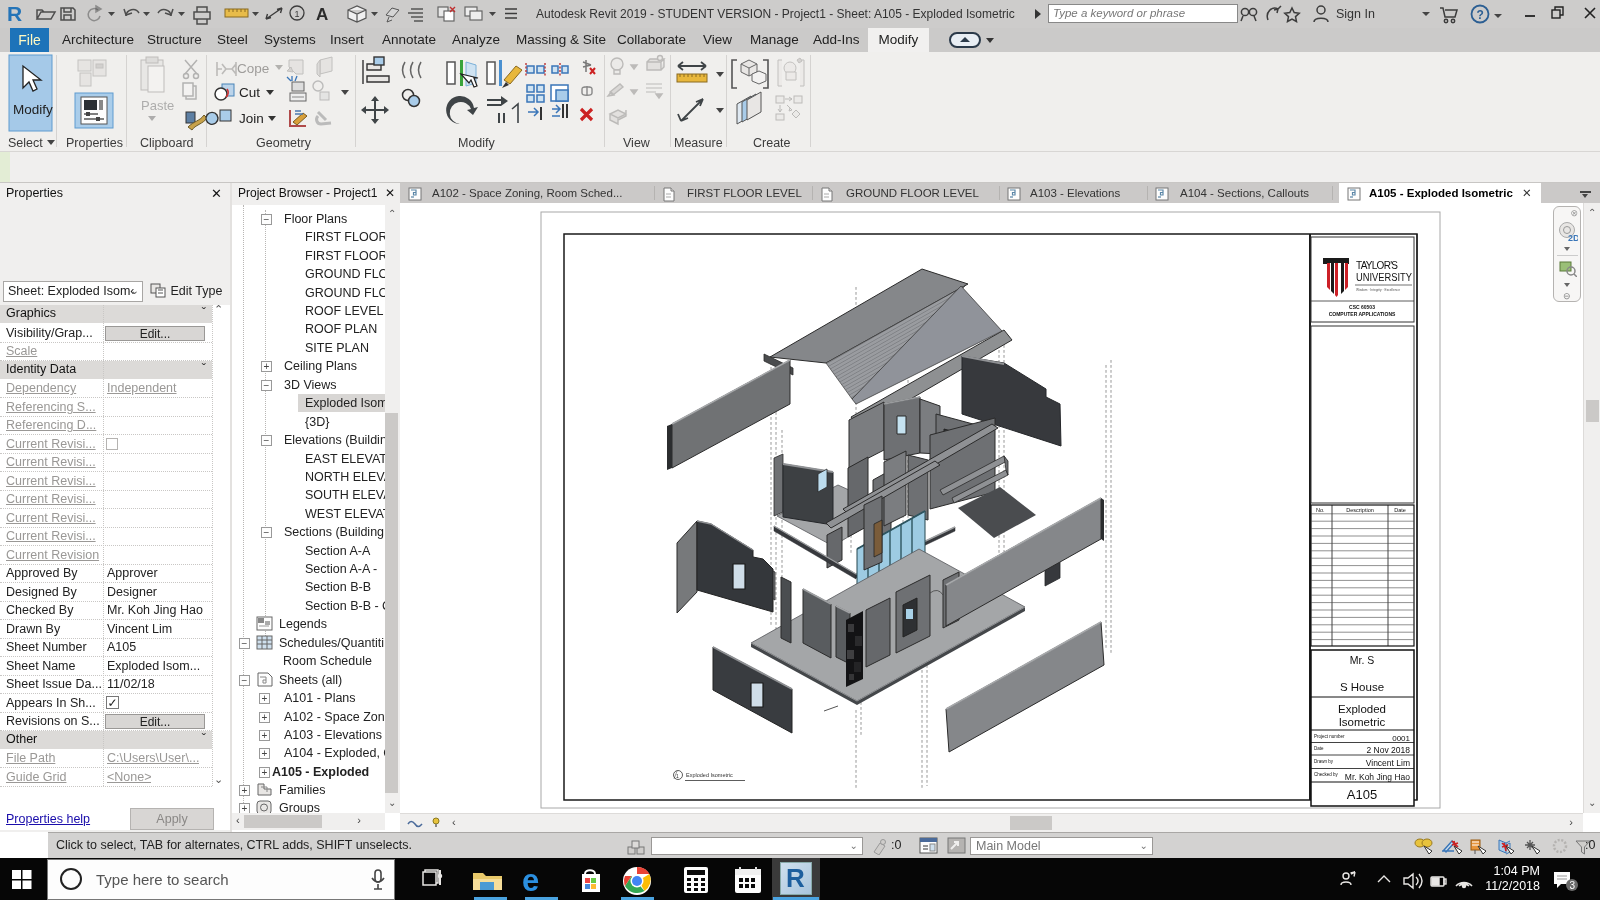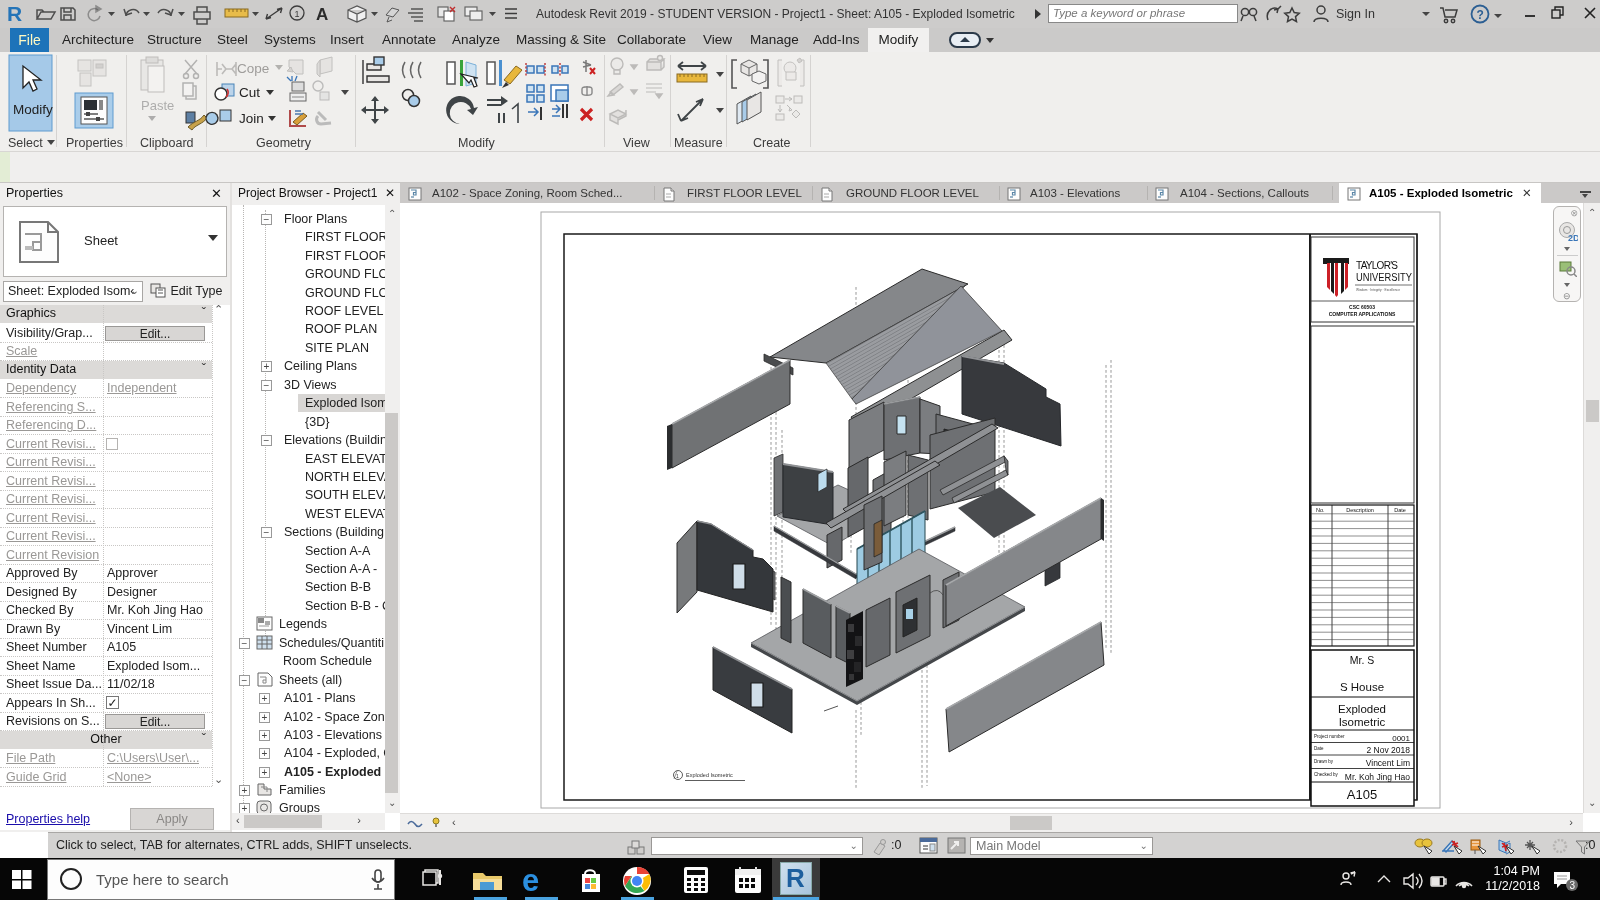--- a/index.html
+++ b/index.html
@@ -343,34 +343,20 @@
           </g>
         </g>
       <text x="753" y="95" font-size="12.5" fill="#3b3b3b">Create</text>
     </svg>
   </div>
   <div class="abs" id="optionsbar">
       <div class="abs" style="left:0;top:0;width:10px;height:30px;background:#e3edd5;"></div>
     </div>
   <div class="abs" id="props">
     <div class="phead">Properties<span style="position:absolute;right:8px;top:3px;color:#111;font-size:13px;">✕</span></div>
-    <div class="abs" style="left:3px;top:23px;width:224px;height:71px;background:#fff;border:1px solid #b5b3b1;">
-      <div class="abs" style="left:4px;top:3px;width:62px;height:64px;background:#fff;">
-        <svg width="62" height="64" viewBox="0 0 62 64">
-            <g stroke="#777" stroke-width="2" fill="#fdfdfd">
-              <path d="M12 12 h28 l10 10 v30 h-38 z"></path>
-              <path d="M40 12 l0 10 l10 0" fill="none"></path>
-              <path d="M17 24 h16 v16 h-8 v-8 h8" fill="none" stroke="#999"></path>
-              <rect x="17" y="36" width="8" height="4" fill="#bbb" stroke="none"></rect>
-            </g>
-          </svg>
-      </div>
-      <div class="abs" style="left:80px;top:26px;font-size:13px;color:#222;">Sheet</div>
-      <div class="abs" style="right:8px;top:28px;width:0;height:0;border-top:6px solid #333;border-left:5px solid transparent;border-right:5px solid transparent;"></div>
-    </div>
     <div class="abs" style="left:3px;top:98px;width:140px;height:21px;background:#fff;border:1px solid #a8a6a4;font-size:12.5px;color:#222;padding:2px 4px;">Sheet: Exploded Isom‹<span style="position:absolute;right:3px;top:3px;color:#555;font-size:10px;">⌄</span></div>
     <div class="abs" style="left:150px;top:99px;width:78px;height:20px;font-size:12.5px;color:#222;">
       <svg width="17" height="16" viewBox="0 0 17 16" style="vertical-align:-3px;">
           <g stroke="#555" fill="#e8e6e4">
             <rect x="1" y="2" width="9" height="9"></rect>
             <rect x="6" y="6" width="9" height="9" fill="#fff"></rect>
             <path d="M8 8 h5 m-5 3 h5" stroke-width="1"></path>
           </g>
         </svg>
       Edit Type</div>
@@ -445,21 +431,21 @@
           <span class="pv">11/02/18</span>
         </div>
       <div class="prow" style="top:389px;">
           <span class="pl">Appears In Sh...</span>
           <span style="position:absolute;left:106px;top:2px;width:13px;height:13px;border:1px solid #777;color:#222;font-size:12px;line-height:13px;text-align:center;">✓</span>
         </div>
       <div class="prow" style="top:407px;">
           <span class="pl">Revisions on S...</span>
           <span class="pbtn" style="left:105px;top:2px;width:100px;">Edit...</span>
         </div>
-      <div class="psec" style="top:426px;text-align:center;">Other<span class="car">ˇ</span></div>
+      <div class="psec" style="top:426px;">Other<span class="car">ˇ</span></div>
       <div class="prow" style="top:444px;">
           <span class="pl pd">File Path</span>
           <span class="pv pd">C:\Users\User\...</span>
         </div>
       <div class="prow" style="top:463px;">
           <span class="pl pd">Guide Grid</span>
           <span class="pv pd">&lt;None&gt;</span>
         </div>
       <div class="abs" style="left:103px;top:0;width:1px;height:481px;border-left:1px dotted #c9c7c5;"></div>
       <div class="abs" style="left:212px;top:0;width:1px;height:481px;border-left:1px dotted #c9c7c5;"></div>
@@ -586,21 +572,21 @@
       <div class="trow" style="top:521px;">
           <span class="tbox" style="left:27px;">+</span>
           <span style="position:absolute;left:52px;">A103 - Elevations</span>
         </div>
       <div class="trow" style="top:539px;">
           <span class="tbox" style="left:27px;">+</span>
           <span style="position:absolute;left:52px;">A104 - Exploded, C</span>
         </div>
       <div class="trow" style="top:558px;">
           <span class="tbox" style="left:27px;">+</span>
-          <span style="position:absolute;left:52px;font-weight:bold;">A105 - Exploded</span>
+          <span style="position:absolute;left:40px;font-weight:bold;">A105 - Exploded</span>
         </div>
       <div class="trow" style="top:576px;">
           <span class="tbox" style="left:7px;">+</span>
           <svg class="ticon" style="left:24px;" width="17" height="15">
             <path d="M2 13 v-11 h6 v5 h7 v6 z" fill="#e8e6e4" stroke="#666"></path>
             <path d="M5 5 h6 v5" fill="none" stroke="#888"></path>
           </svg>
           <span style="position:absolute;left:47px;">Families</span>
         </div>
       <div class="trow" style="top:594px;">

